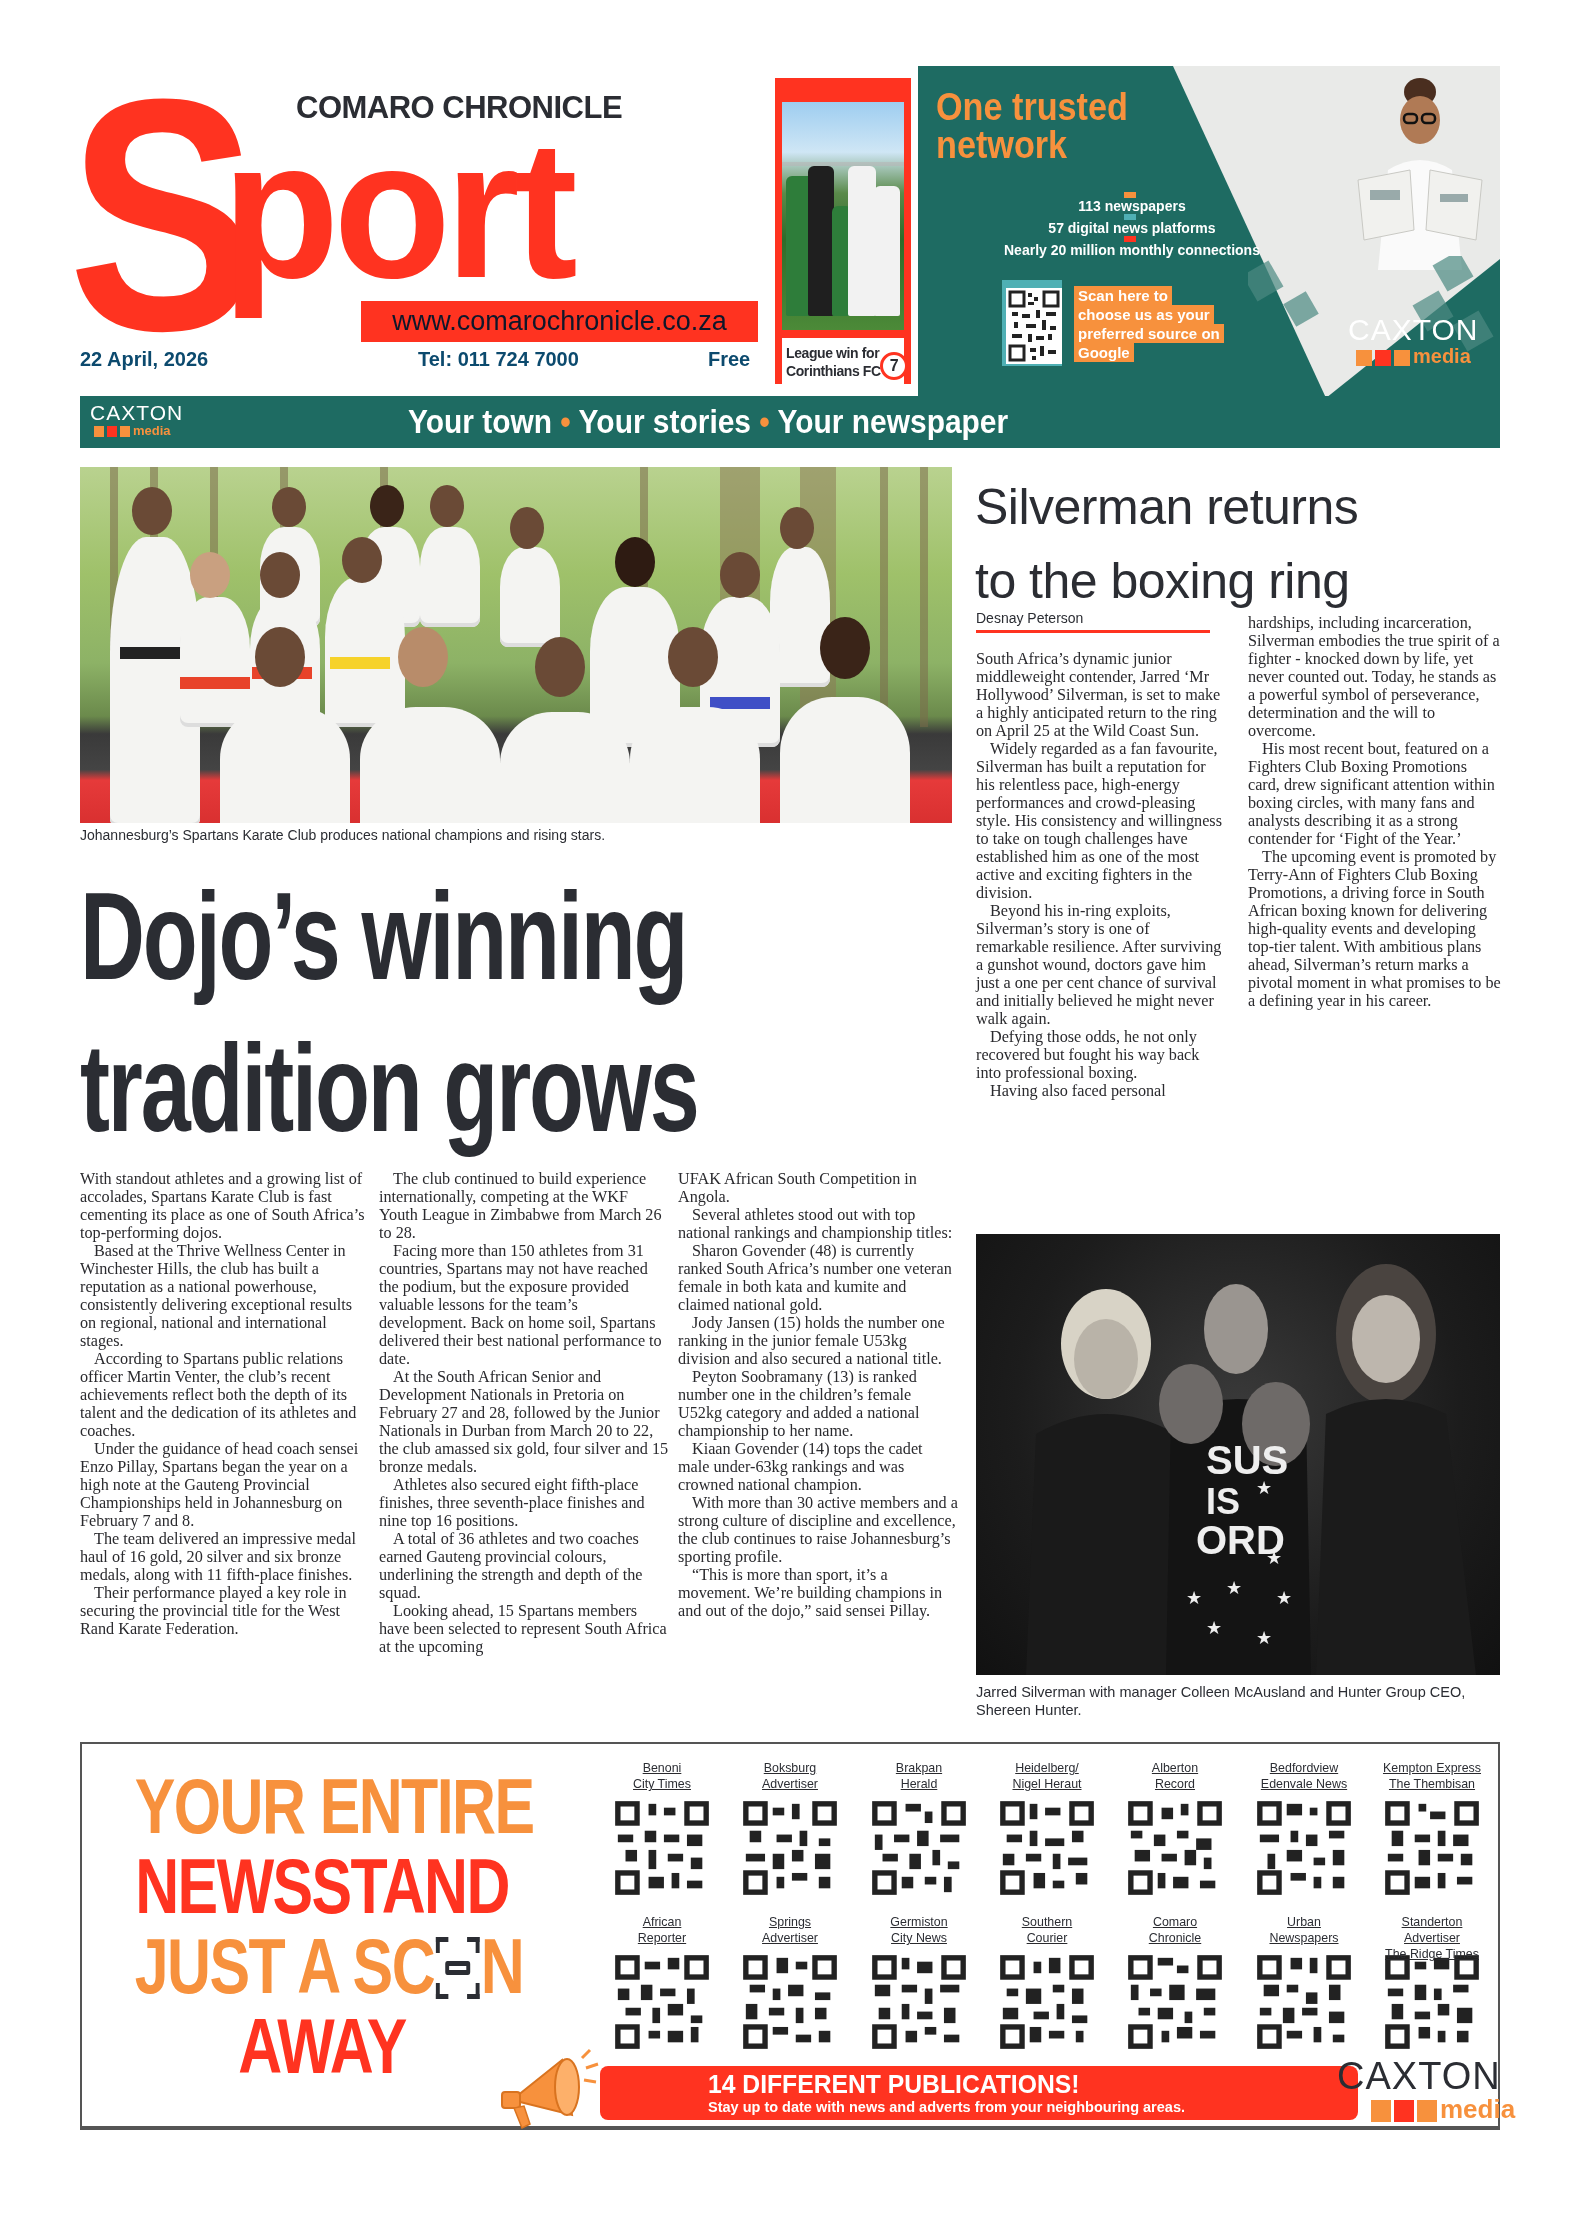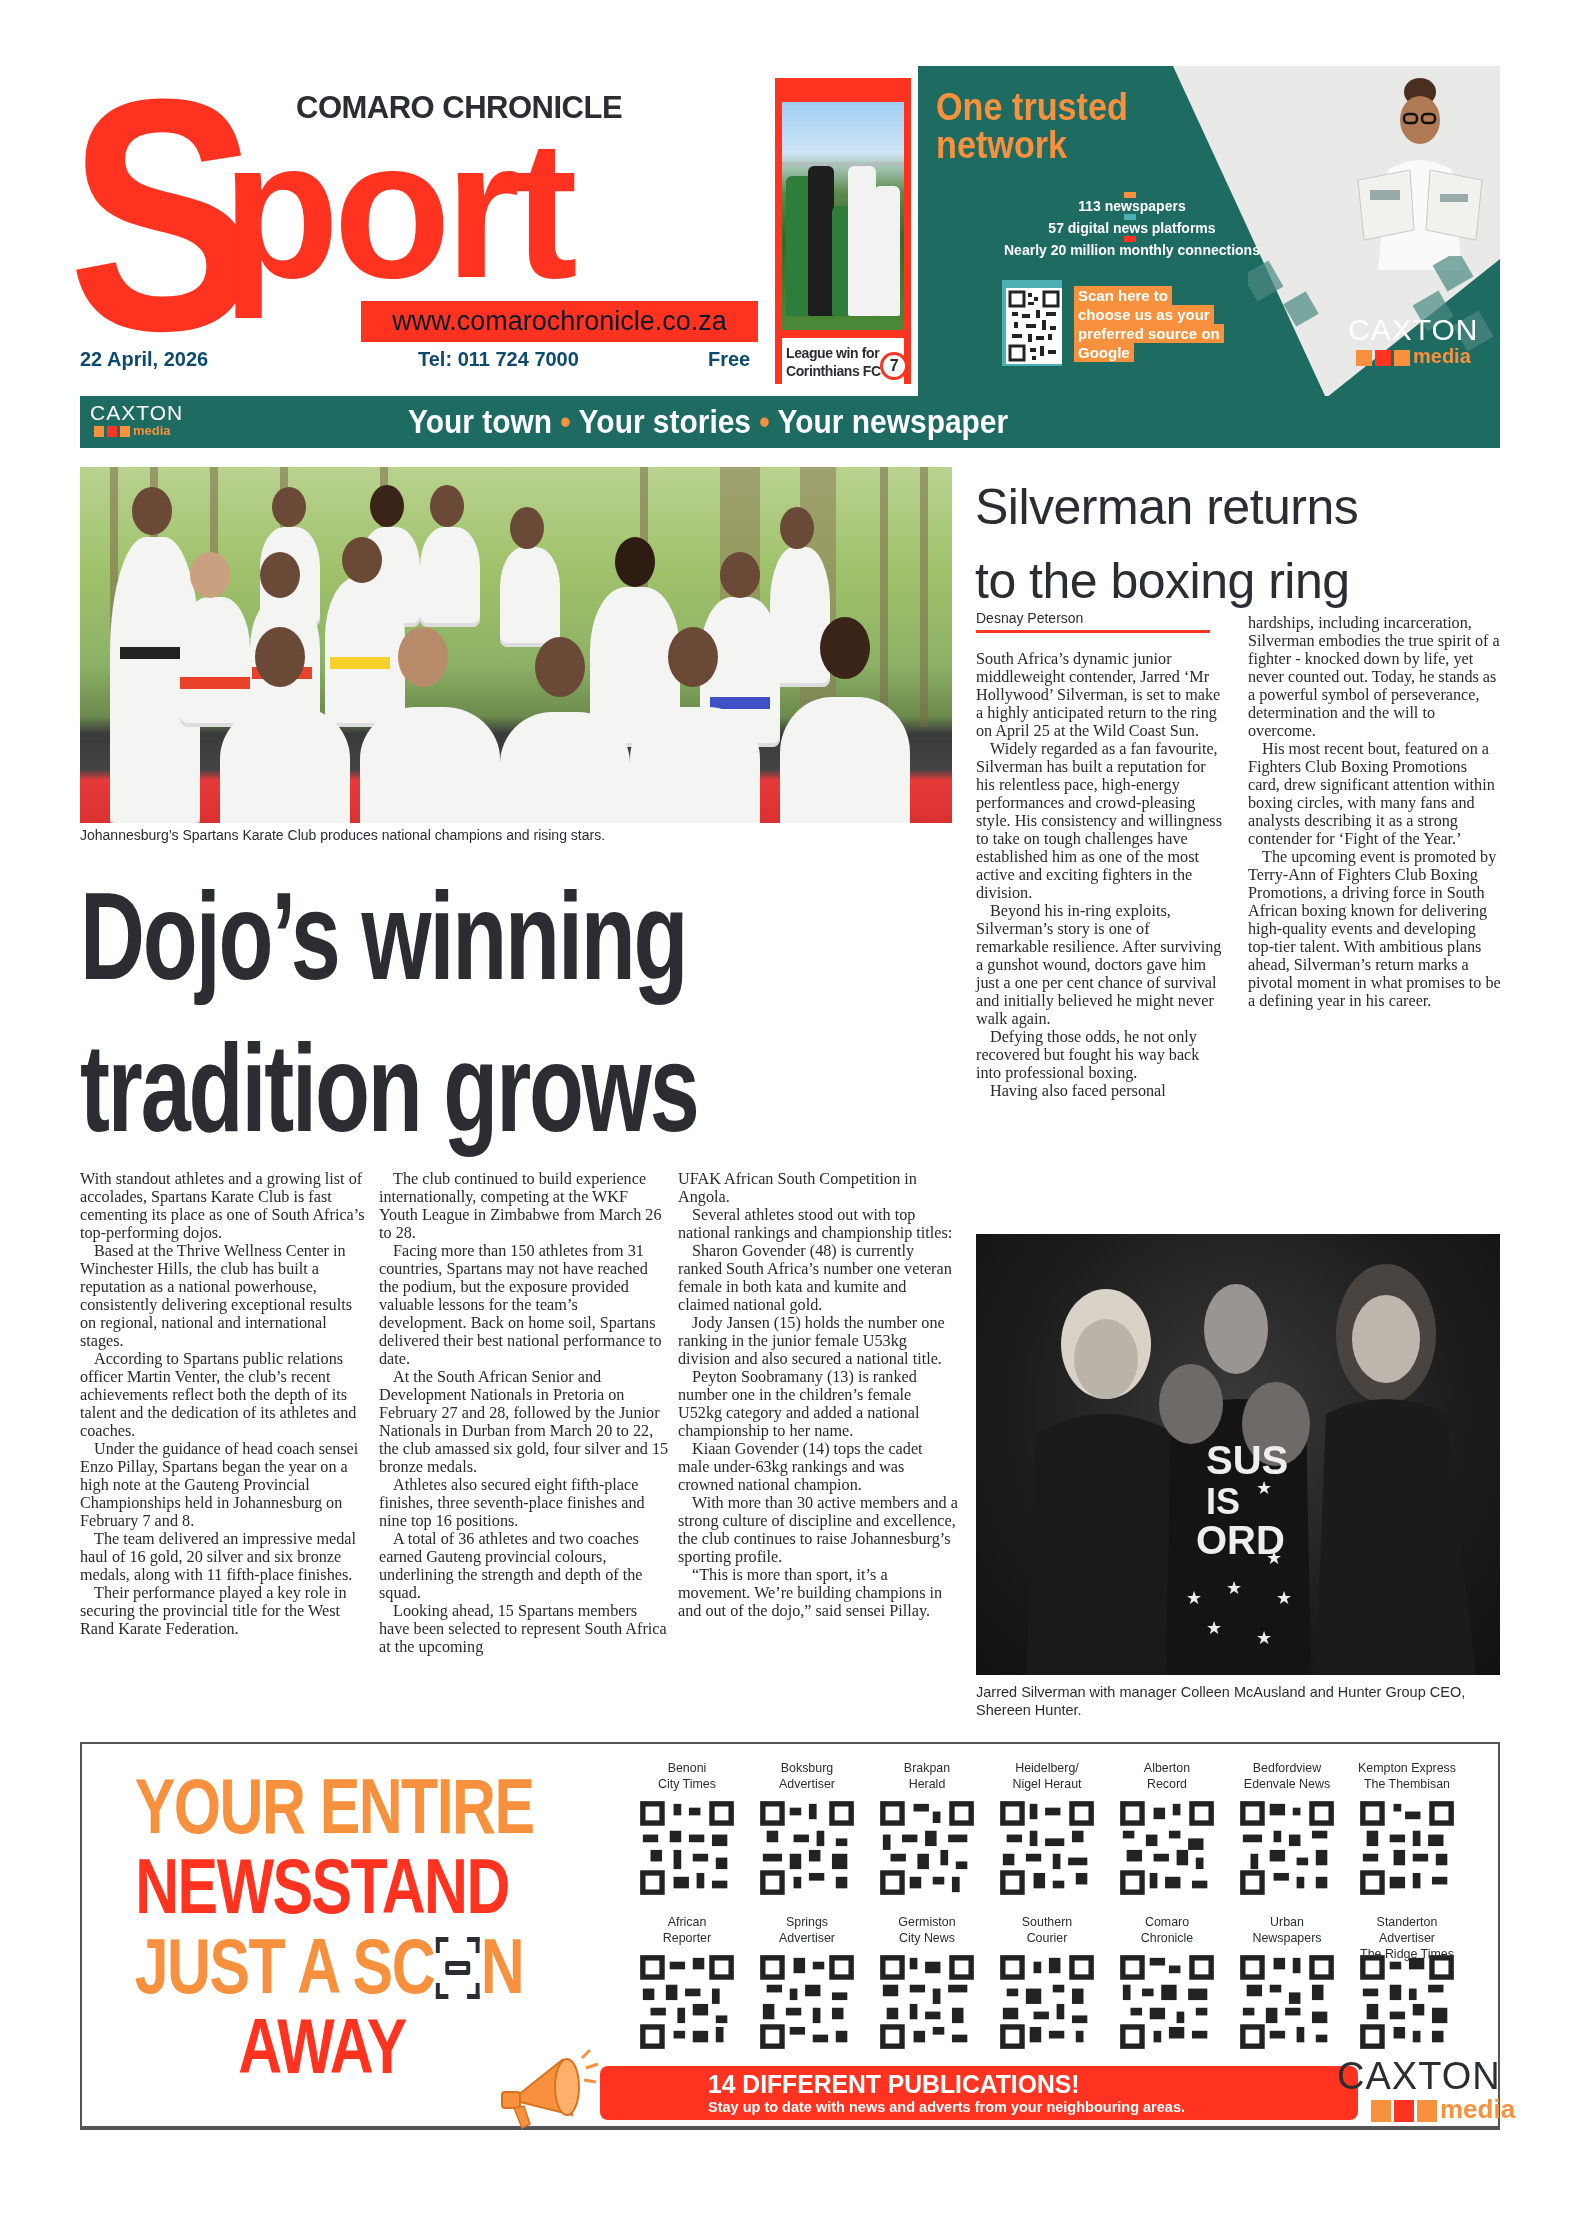--- a/index.html
+++ b/index.html
@@ -155,21 +155,21 @@
   .big-slogan div { transform: scaleX(0.78); transform-origin: center top; white-space: nowrap; }
   .big-slogan .orange { color: #f7913d; }
   .big-slogan .red { color: #ff3320; }
   .scan-glyph {
     display: inline-block; width: 56px; height: 62px; position: relative; vertical-align: -6px; margin: 0 2px;
   }
   .scan-glyph .c { position: absolute; width: 16px; height: 16px; border: 5px solid #2b2d33; }
   .scan-glyph .bar { position: absolute; left: 12px; top: 24px; width: 32px; height: 14px; border: 5px solid #2b2d33; border-radius: 3px; }
 
   .qr-grid { position: absolute; left: 520px; top: 16px; width: 890px; }
-  .qr-row { display: flex; justify-content: center; margin-bottom: 14px; }
+  .qr-row { display: flex; justify-content: space-between; margin-bottom: 14px; text-decoration: underline; }
   .qr-item { width: 120px; text-align: center; }
   .qr-label {
     font-family: "Liberation Sans", sans-serif; font-size: 13.5px; line-height: 16px; color: #2b2d33; height: 34px;
     transform: scaleX(0.92);
   }
   .qr-code { width: 96px; height: 96px; margin: 6px auto 0 auto; }
 
   .pubs-banner {
     position: absolute; left: 518px; top: 322px; width: 758px; height: 54px; background: #ff3320; border-radius: 8px;
     color: #fff; font-family: "Liberation Sans", sans-serif; font-weight: 700; padding: 4px 0 0 108px;

